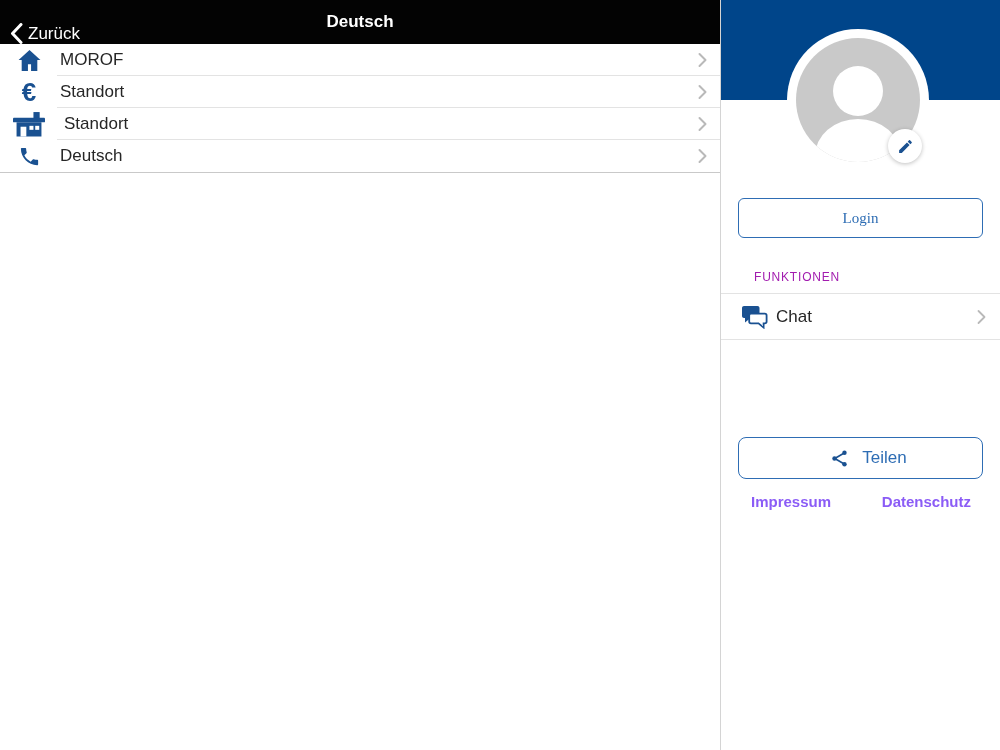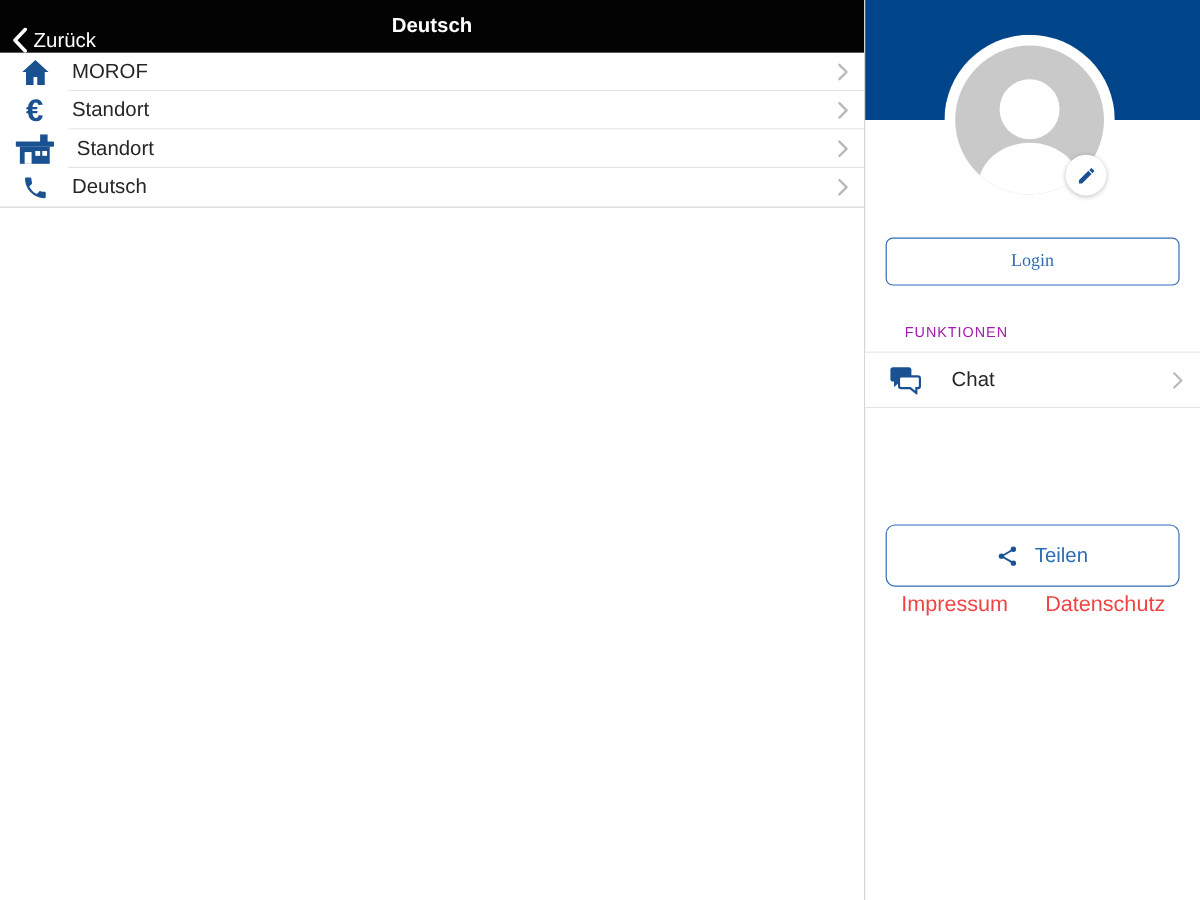--- a/index.html
+++ b/index.html
@@ -29,27 +29,27 @@
   .edit-button { position:absolute; left:167px; top:129px; width:34px; height:34px; border-radius:50%; background:#fff; box-shadow:0 1px 4px rgba(0,0,0,.25); display:flex; align-items:center; justify-content:center; cursor:pointer; }
 
   .login-button { position:absolute; left:17px; right:17px; top:198px; height:40px; border:1.5px solid #2e6db4; border-radius:6px; background:#fff; color:#2e6db4; font-size:15px; display:flex; align-items:center; justify-content:center; cursor:pointer; font-family:Liberation Serif, serif; }
 
   .section-label { position:absolute; left:17px; top:270px; font-size:12px; color:#a21caf; letter-spacing:0.8px;margin-left:16px; }
 
   .function-list { position:absolute; left:0; right:0; top:293px; border-top:1px solid #e3e3e3; border-bottom:1px solid #e3e3e3; }
   .function-row { position:relative; height:45px; display:flex; align-items:center; background:#fff; cursor:pointer; }
   .function-row:not(:last-child)::after { content:""; position:absolute; left:58px; right:0; bottom:0; height:1px; background:#e3e3e3; }
   .function-icon { width:28px; margin-left:19px; display:flex; align-items:center; justify-content:center; }
-  .function-label { margin-left:25px; font-size:17px; color:#262626; }
+  .function-label { margin-left:8px; font-size:17px; color:#262626; }
   .function-chevron { position:absolute; right:14px; top:50%; transform:translateY(-50%); display:flex; }
 
-  .share-button { position:absolute; left:17px; right:17px; top:437px; height:52px; border:1.5px solid #2e6db4; border-radius:8px; background:#fff; color:#2e6db4; font-size:17px; display:flex; align-items:center; justify-content:center; gap:13px; cursor:pointer; font-family:"Liberation Sans", sans-serif;padding-left:16px; }
+  .share-button { position:absolute; left:17px; right:17px; top:437px; height:42px; border:1.5px solid #2e6db4; border-radius:8px; background:#fff; color:#2e6db4; font-size:17px; display:flex; align-items:center; justify-content:center; gap:13px; cursor:pointer; font-family:"Liberation Sans", sans-serif;padding-left:16px; }
 
   .footer-links { position:absolute; left:30px; right:29px; top:493px; display:flex; justify-content:space-between; }
-  .footer-link { font-size:18px; color:#ef4444; cursor:pointer; }
+  .footer-link { font-size:15px; color:#8b5cf6; cursor:pointer;font-weight:bold; }
 </style>
 </head>
 <body>
 
 <div class="screen">
 
   <div class="left-panel">
 
     <div class="nav-bar">
       <div class="back-button">

